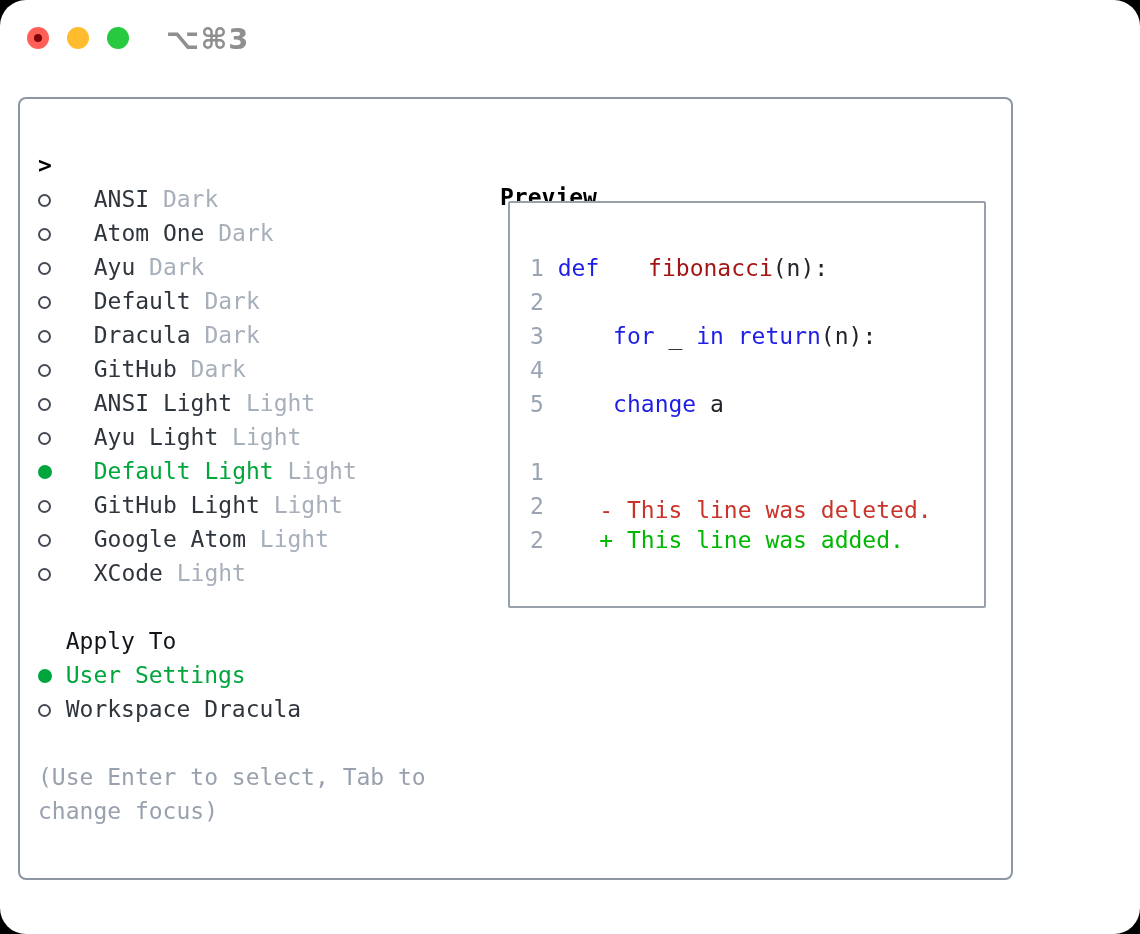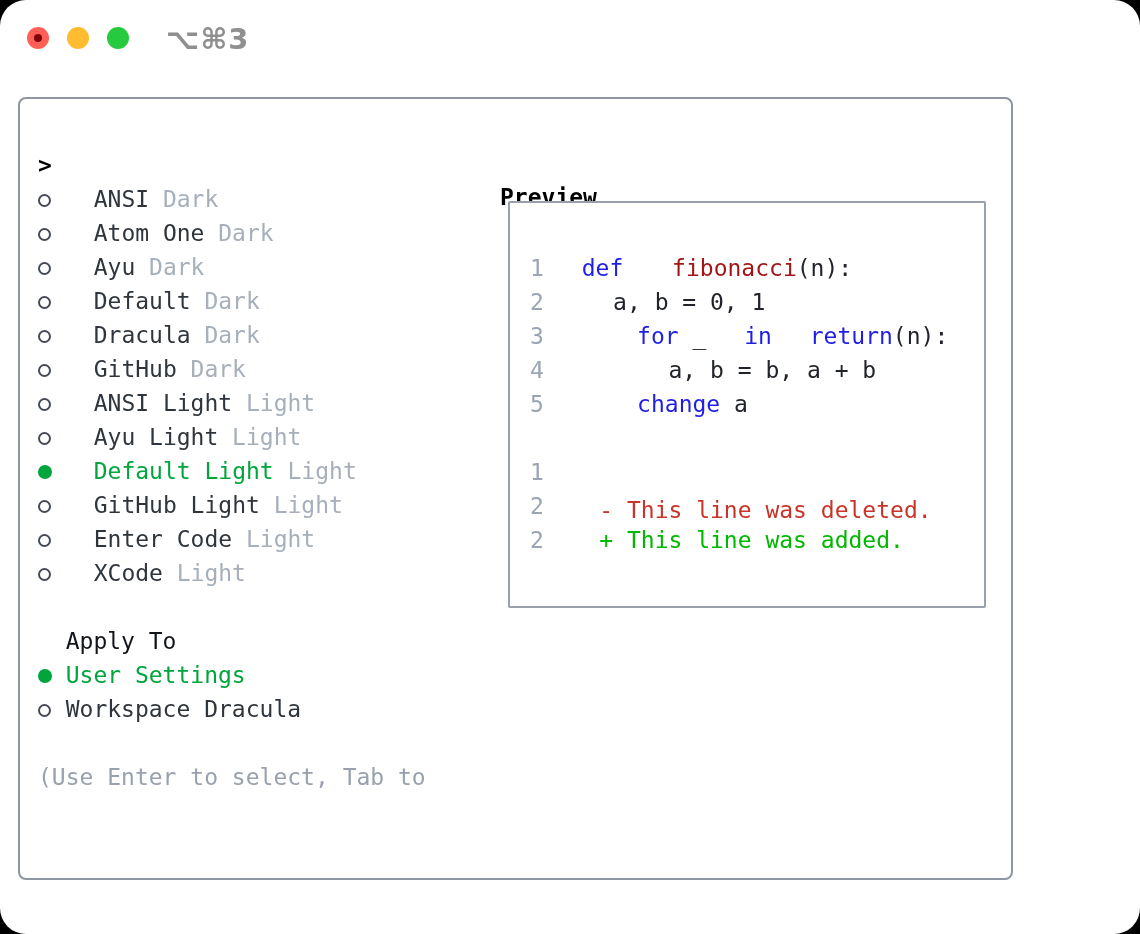--- a/index.html
+++ b/index.html
@@ -70,21 +70,21 @@
     border-radius:2px;
     padding:48px 0 0 20px;
     background:#fff;
     overflow:hidden;
   }
   .code-line {
     height:34px; display:flex; align-items:center;
     font-size:23px; white-space:pre;
   }
   .t-ln  { color:var(--c-ln); }
-  .t-kw  { color:var(--c-kw);margin-left:24px; }
+  .t-kw  { color:var(--c-kw); }
   .t-fn  { color:var(--c-fn);margin-left:35px; }
   .t-p   { color:var(--c-p); }
   .t-ctx { color:var(--c-ctx); }
   .t-del { color:var(--c-del);margin-top:8px; }
   .t-add { color:var(--c-add); }
 </style>
 </head>
 <body style="--accent-green: #00a63c; --border-gray: #8d96a2; --preview-border: #98a0ab; --tag-gray: #a6afba; --hint-gray: #98a1ad; --c-ln: #9aa4b2; --c-kw: #1e1ee6; --c-fn: #a31515; --c-p: #202329; --c-ctx: #8b9198; --c-del: #c9342a; --c-add: #00b800; --traffic-red: #ff5f57; --traffic-yellow: #febc2e; --traffic-green: #27c93f;">
 
 <div class="window">
@@ -107,47 +107,48 @@
           <div class="row"><span class="mark"><span class="circ"></span></span><span class="theme-name">ANSI</span><span class="tag">Dark</span></div>
           <div class="row"><span class="mark"><span class="circ"></span></span><span class="theme-name">Atom One</span><span class="tag">Dark</span></div>
           <div class="row"><span class="mark"><span class="circ"></span></span><span class="theme-name">Ayu</span><span class="tag">Dark</span></div>
           <div class="row"><span class="mark"><span class="circ"></span></span><span class="theme-name">Default</span><span class="tag">Dark</span></div>
           <div class="row"><span class="mark"><span class="circ"></span></span><span class="theme-name">Dracula</span><span class="tag">Dark</span></div>
           <div class="row"><span class="mark"><span class="circ"></span></span><span class="theme-name">GitHub</span><span class="tag">Dark</span></div>
           <div class="row"><span class="mark"><span class="circ"></span></span><span class="theme-name">ANSI Light</span><span class="tag">Light</span></div>
           <div class="row"><span class="mark"><span class="circ"></span></span><span class="theme-name">Ayu Light</span><span class="tag">Light</span></div>
           <div class="row"><span class="mark"><span class="circ sel"></span></span><span class="theme-name sel">Default Light</span><span class="tag">Light</span></div>
           <div class="row"><span class="mark"><span class="circ"></span></span><span class="theme-name">GitHub Light</span><span class="tag">Light</span></div>
-          <div class="row"><span class="mark"><span class="circ"></span></span><span class="theme-name">Enter Code</span><span class="tag">Light</span></div>
+          <div class="row"><span class="mark"><span class="circ"></span></span><span class="theme-name">Google Atom</span><span class="tag">Light</span></div>
           <div class="row"><span class="mark"><span class="circ"></span></span><span class="theme-name">XCode</span><span class="tag">Light</span></div>
         </div>
 
       <div class="row"></div>
 
       <div class="row">
         <span class="mark"></span>
         <span class="section-title">Apply To</span>
       </div>
 
       <div id="apply-list">
           <div class="row"><span class="mark"><span class="circ sel"></span></span><span class="opt-name sel">User Settings</span></div>
           <div class="row"><span class="mark"><span class="circ"></span></span><span class="opt-name">Workspace Dracula</span></div>
         </div>
 
       <div class="row"></div>
 
       <div class="row hint-row">(Use Enter to select, Tab to</div>
+      <div class="row hint-row">change focus)</div>
     </div>
 
     <div class="preview-title">Preview</div>
     <div class="preview-box" id="preview-box">
         <div class="code-line"><span class="t-ln">1 </span><span class="t-kw">def</span><span class="t-p"> </span><span class="t-fn">fibonacci</span><span class="t-p">(n):</span></div>
-        <div class="code-line"><span class="t-ln">2 </span><span class="t-p">    a, b = 0, 1</span></div>
+        <div class="code-line"><span class="t-ln">2 </span></div>
         <div class="code-line"><span class="t-ln">3 </span><span class="t-p">    </span><span class="t-kw">for</span><span class="t-p"> _ </span><span class="t-kw">in</span><span class="t-p"> </span><span class="t-kw">return</span><span class="t-p">(n):</span></div>
-        <div class="code-line"><span class="t-ln">4 </span><span class="t-p">        a, b = b, a + b</span></div>
+        <div class="code-line"><span class="t-ln">4 </span></div>
         <div class="code-line"><span class="t-ln">5 </span><span class="t-p">    </span><span class="t-kw">change</span><span class="t-p"> a</span></div>
         <div class="code-line"></div>
         <div class="code-line"><span class="t-ln">1 </span></div>
         <div class="code-line"><span class="t-ln">2 </span><span class="t-del">   - This line was deleted.</span></div>
         <div class="code-line"><span class="t-ln">2 </span><span class="t-add">   + This line was added.</span></div>
       </div>
 
   </div>
 </div>
 

